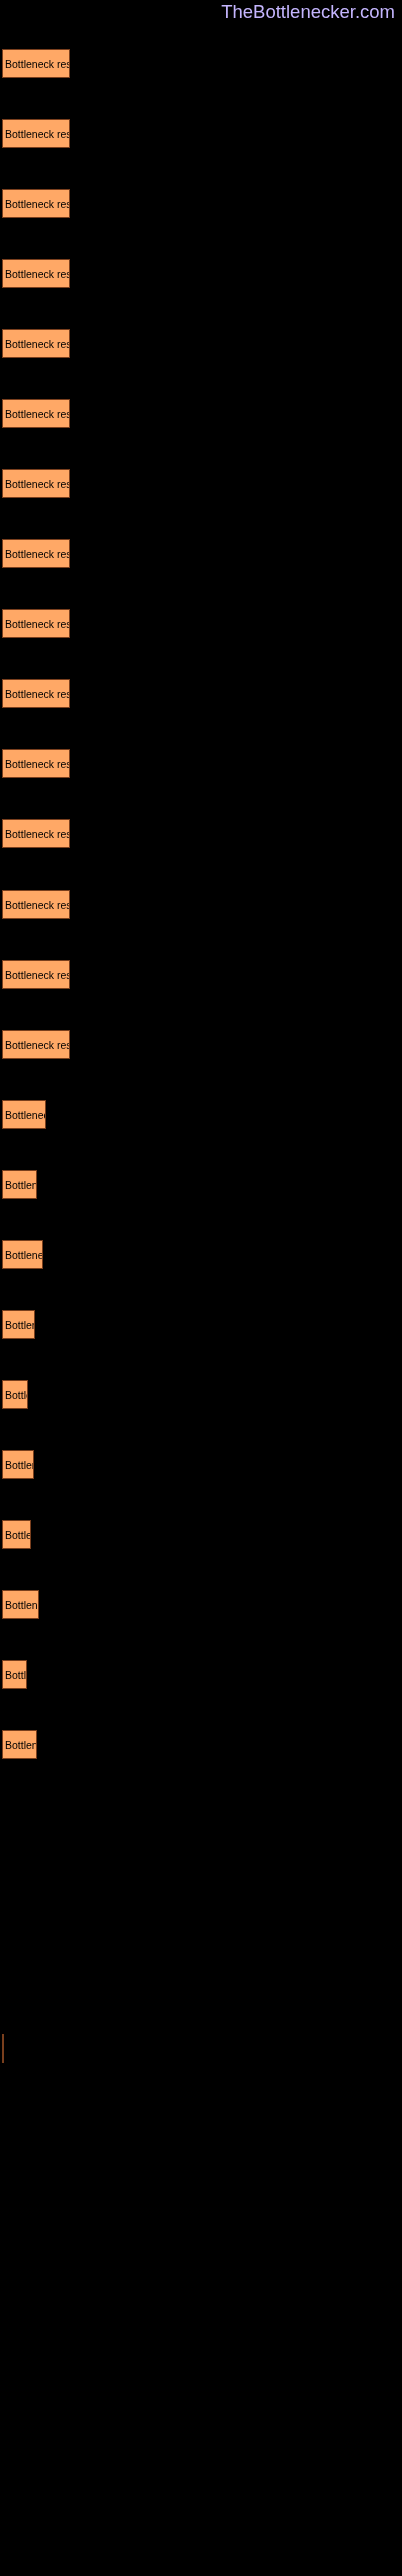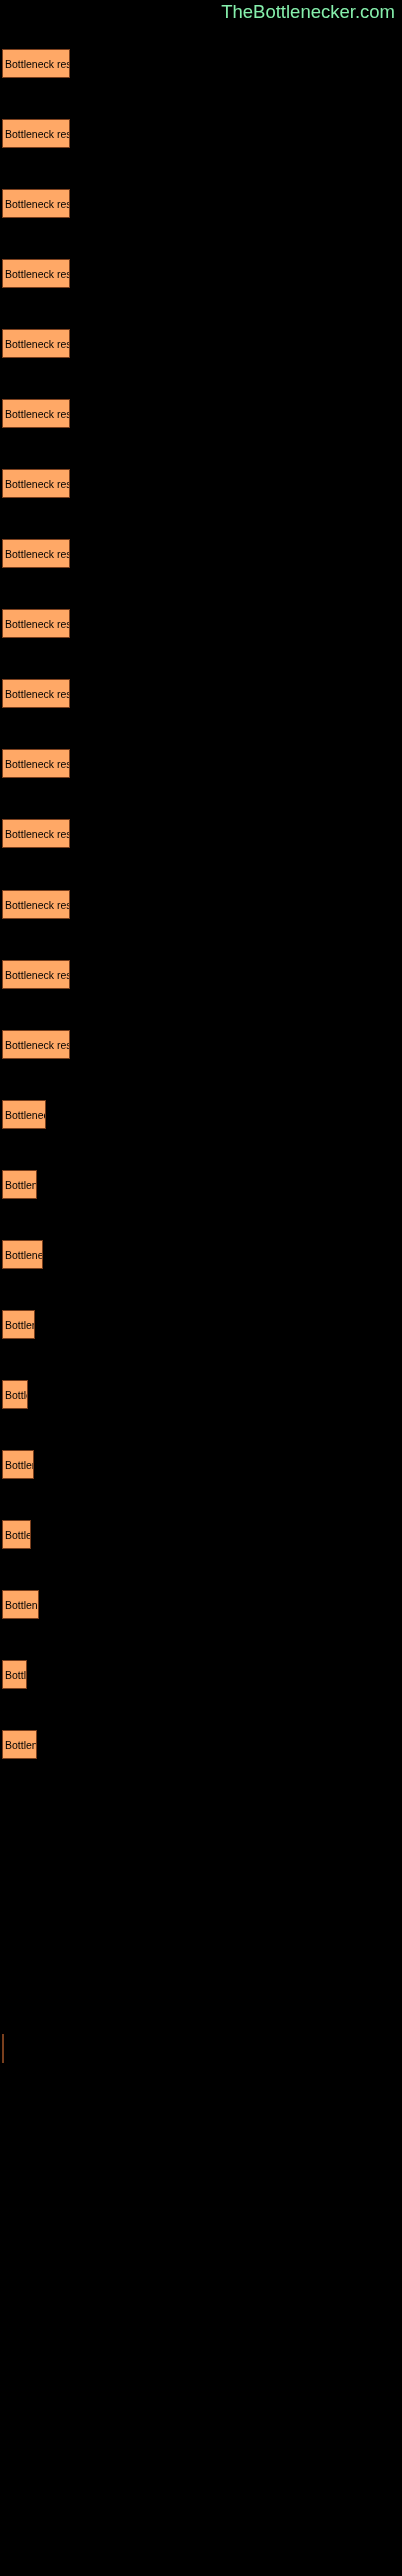--- a/index.html
+++ b/index.html
@@ -21,21 +21,21 @@
     height: 2576px;
     background: #000000;
   }
   .site-title {
     position: absolute;
     right: 8px;
     top: 0.8px;
     font-family: "Liberation Sans", sans-serif;
     font-size: 18.5px;
     line-height: 21px;
-    color: #86efac;
+    color: #c4b5fd;
     letter-spacing: 0px;
     white-space: nowrap;
     user-select: none;
   }
   .plot-area {
     position: absolute;
     left: 0;
     top: 0;
     width: 403px;
     height: 2576px;

